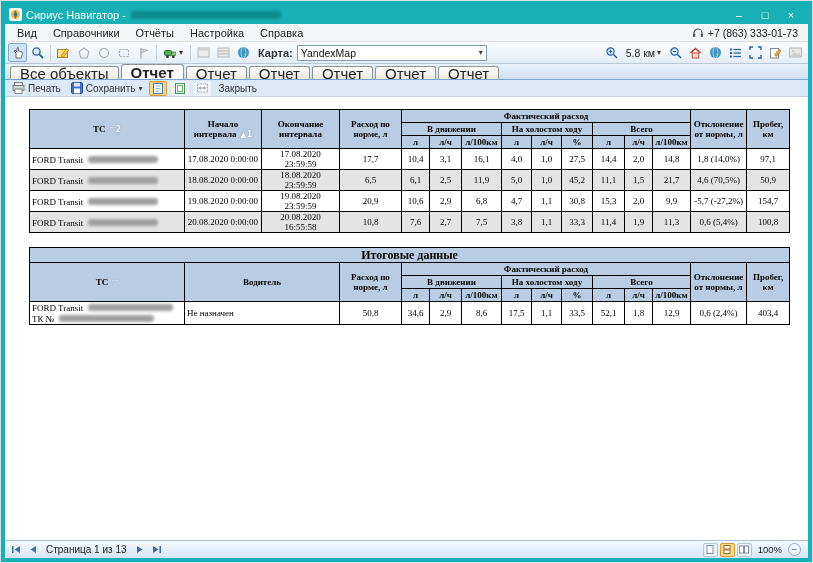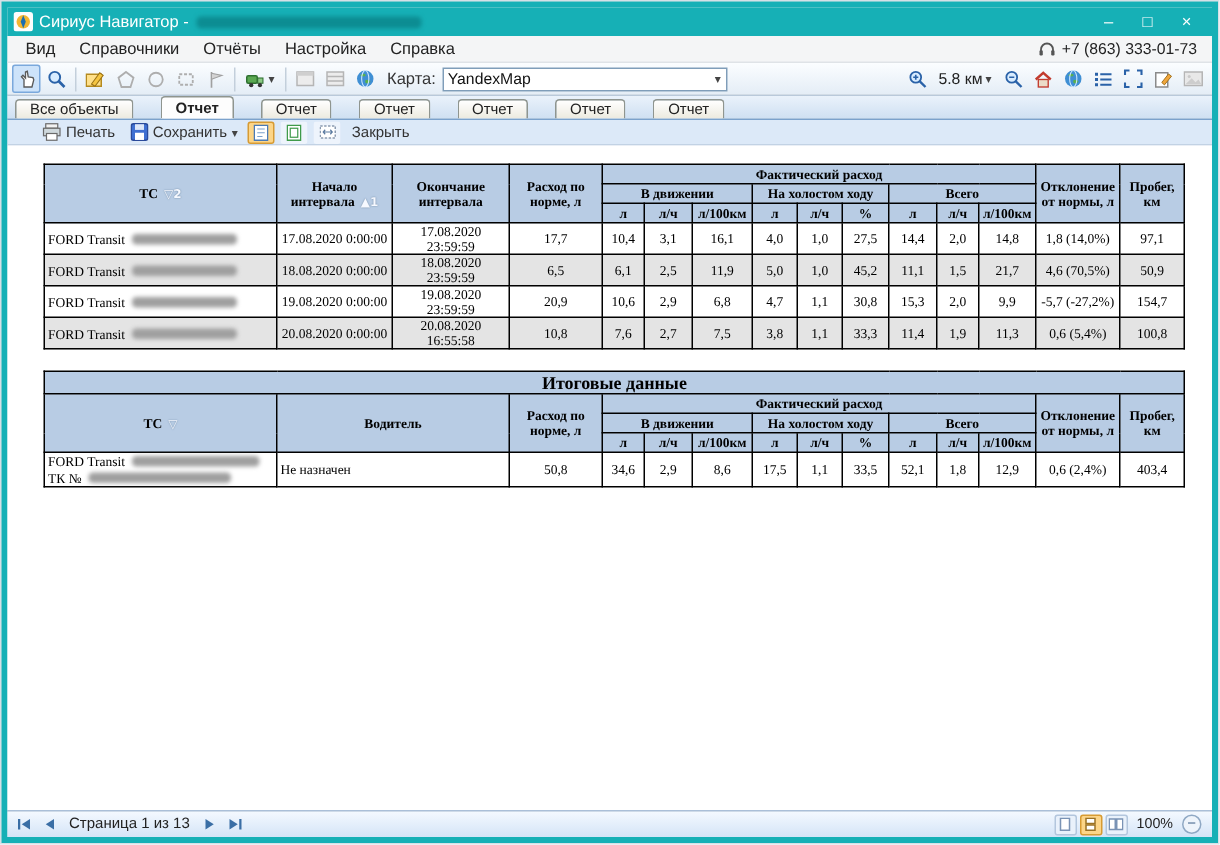--- a/index.html
+++ b/index.html
@@ -20,36 +20,36 @@
   .menubar { height:18px; background:#f4f5f6; border-bottom:1px solid #dfe3e7; display:flex; align-items:center; font-size:11px; color:#222; padding:0 4px; flex:0 0 auto; }
   .menu-item { padding:1px 8px; }
   .phone { margin-left:auto; display:flex; align-items:center; gap:4px; font-size:10.5px; padding-right:6px; }
 
   
   .toolbar { height:22px; background:linear-gradient(#fbfdff,#e4edf6); border-bottom:1px solid #b9c9da; display:flex; align-items:center; gap:1px; padding:0 3px; flex:0 0 auto; }
   .tb-btn { width:19px; height:19px; display:flex; align-items:center; justify-content:center; border:1px solid transparent; border-radius:2px; }
   .tb-btn.active { background:#cde3fa; border-color:#7aa8dc; }
   .tb-btn.wide { width:auto; padding:0 3px; gap:2px; }
   .tb-sep { width:1px; height:16px; background:#c3cfdb; margin:0 2px; }
-  .tb-label { font-size:11px; font-weight:normal; color:#333; margin:0 3px 0 4px; }
+  .tb-label { font-size:11px; font-weight:bold; color:#333; margin:0 3px 0 4px; }
   .tb-select { width:190px; height:16px; background:#fff; border:1px solid #7f9db9; font-size:10.5px; display:flex; align-items:center; padding:0 3px; color:#111; }
   .tb-select .arr { margin-left:auto; color:#444; font-size:8px; }
   .tb-search { width:148px; height:16px; border:1px solid #9fb3c8; font-size:10.5px; padding:0 4px; color:#333; margin-left:6px; background:#fff; }
   .tb-search::placeholder { color:#8a8a8a; }
   .tb-right { margin-left:auto; display:flex; align-items:center; gap:1px; }
   .scale-txt { font-size:10.5px; color:#222; }
   .dd-arr { font-size:8px; color:#444; }
 
   
   .tabbar { height:16px; background:linear-gradient(#eaf2fb,#cfe0f2); border-bottom:1px solid #7ba2cc; display:flex; align-items:flex-end; padding-left:5px; flex:0 0 auto; }
-  .tab { display:inline-flex; align-items:center; height:13px; padding:0 9px; margin-right:18px; font-size:10px; color:#222; background:linear-gradient(#ffffff,#eceadf); border:1px solid #8f958f; border-bottom:none; border-radius:3px 3px 0 0; white-space:nowrap; }
+  .tab { display:inline-flex; align-items:center; height:13px; padding:0 9px; margin-right:2px; font-size:15px; color:#222; background:linear-gradient(#ffffff,#eceadf); border:1px solid #8f958f; border-bottom:none; border-radius:3px 3px 0 0; white-space:nowrap; }
   .tab.active { background:#fdfdfd; font-weight:bold; height:15px; }
 
   
-  .rtoolbar { height:17px; background:#dce9f8; border-bottom:1px solid #c2d2e4; display:flex; align-items:center; gap:4px; padding:0 20px; font-size:10px; color:#333; flex:0 0 auto; }
+  .rtoolbar { height:17px; background:#dce9f8; border-bottom:1px solid #c2d2e4; display:flex; align-items:center; gap:4px; padding:0 4px; font-size:10px; color:#333; flex:0 0 auto; }
   .rt-item { display:inline-flex; align-items:center; gap:3px; padding:0 3px; height:15px; }
   .rt-btn { width:18px; height:15px; display:inline-flex; align-items:center; justify-content:center; border:1px solid transparent; border-radius:2px; background:#eef4fc; }
   .rt-btn.orange { background:#fcd588; border-color:#d79b33; }
 
   
   .report { flex:1 1 auto; background:#fff; overflow:hidden; position:relative; }
   .report-title { margin-top:45px; text-align:center; font-family:"Liberation Serif", serif; font-weight:bold; font-size:14.5px; color:#000; }
   table { border-collapse:collapse; table-layout:fixed; width:760px; margin-left:24px; font-family:"Liberation Serif", serif; font-size:9px; color:#000; }
   .tbl-wrap1 { margin-top:12px; }
   .tbl-wrap2 { margin-top:14px; }

